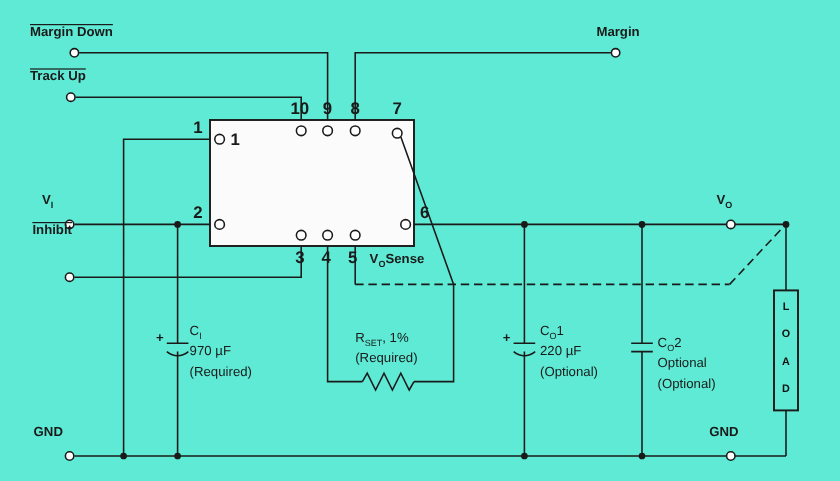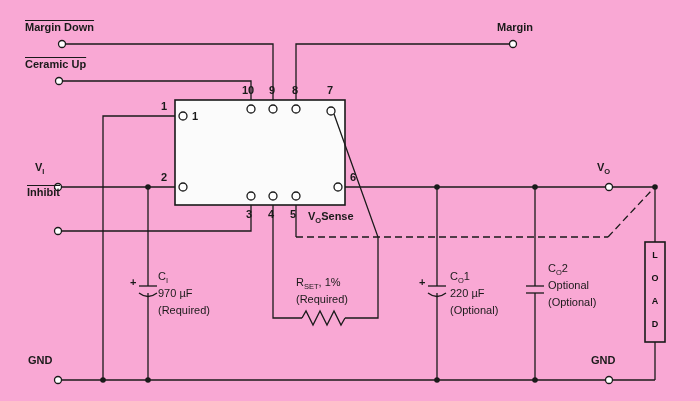--- a/index.html
+++ b/index.html
@@ -1,23 +1,23 @@
 <!DOCTYPE html>
 <html><head>
 <meta charset="utf-8">
 <style>
   * { margin:0; padding:0; box-sizing:border-box; }
   html,body { background:#ffffff; }
   body { font-family:"Liberation Sans", sans-serif; }
-  .canvas { position:relative; width:700px; height:401px; background:#f9a8d4; overflow:hidden; }
+  .canvas { position:relative; width:700px; height:401px; background:#5eead4; overflow:hidden; }
   svg.wires { position:absolute; left:0; top:0; }
   .lbl { position:absolute; font-size:11px; font-weight:bold; color:#1a1a1a; white-space:nowrap; line-height:13px; }
   .ov { text-decoration:overline; }
   sub { font-size:7.5px; line-height:0; }
-  .pin { position:absolute; font-size:11px; font-weight:bold; color:#1a1a1a; line-height:11px; }
+  .pin { position:absolute; font-size:14px; font-weight:bold; color:#1a1a1a; line-height:11px; }
   .block { position:absolute; font-size:11px; font-weight:normal; color:#1a1a1a; white-space:nowrap; }
   .block div { line-height:17px; }
   .plus { position:absolute; font-size:11px; font-weight:bold; color:#1a1a1a; }
   .load-letter { position:absolute; left:645px; width:20px; text-align:center; font-size:9px; font-weight:bold; color:#111; line-height:10px; }
 </style>
 </head>
 <body>
 
 <div class="canvas">
 
@@ -97,21 +97,21 @@
       <circle cx="148" cy="380" r="2.8"></circle>
       <circle cx="437" cy="187" r="2.8"></circle>
       <circle cx="535" cy="187" r="2.8"></circle>
       <circle cx="655" cy="187" r="2.8"></circle>
       <circle cx="437" cy="380" r="2.8"></circle>
       <circle cx="535" cy="380" r="2.8"></circle>
     </g>
   </svg>
 
   <span class="lbl ov" style="left:25px;top:21px">Margin Down</span>
-  <span class="lbl ov" style="left:25px;top:58px">Ceramic Up</span>
+  <span class="lbl ov" style="left:25px;top:58px">Track Up</span>
   <span class="lbl" style="left:497px;top:21px">Margin</span>
   <span class="lbl" style="left:35px;top:161px"><span>V</span><sub>I</sub></span>
   <span class="lbl ov" style="left:27px;top:186px">Inhibit</span>
   <span class="lbl" style="left:308px;top:210px"><span>V</span><sub>O</sub><span>Sense</span></span>
   <span class="lbl" style="left:597px;top:161px"><span>V</span><sub>O</sub></span>
   <span class="lbl" style="left:28px;top:354px">GND</span>
   <span class="lbl" style="left:591px;top:354px">GND</span>
 
   <span class="pin" style="left:161px;top:101px">1</span>
   <span class="pin" style="left:161px;top:172px">2</span>
@@ -137,21 +137,21 @@
     <div>(Required)</div>
   </div>
 
   <span class="plus" style="left:419px;top:276px">+</span>
   <div class="block" style="left:450px;top:268px">
     <div><span>C</span><sub>O</sub><span>1</span></div>
     <div>220 µF</div>
     <div>(Optional)</div>
   </div>
 
-  <div class="block" style="left:548px;top:260px">
+  <div class="block" style="left:548px;top:278px">
     <div><span>C</span><sub>O</sub><span>2</span></div>
     <div>Optional</div>
     <div>(Optional)</div>
   </div>
 
   <span class="load-letter" style="top:250px">L</span>
   <span class="load-letter" style="top:273px">O</span>
   <span class="load-letter" style="top:296px">A</span>
   <span class="load-letter" style="top:319px">D</span>
 

